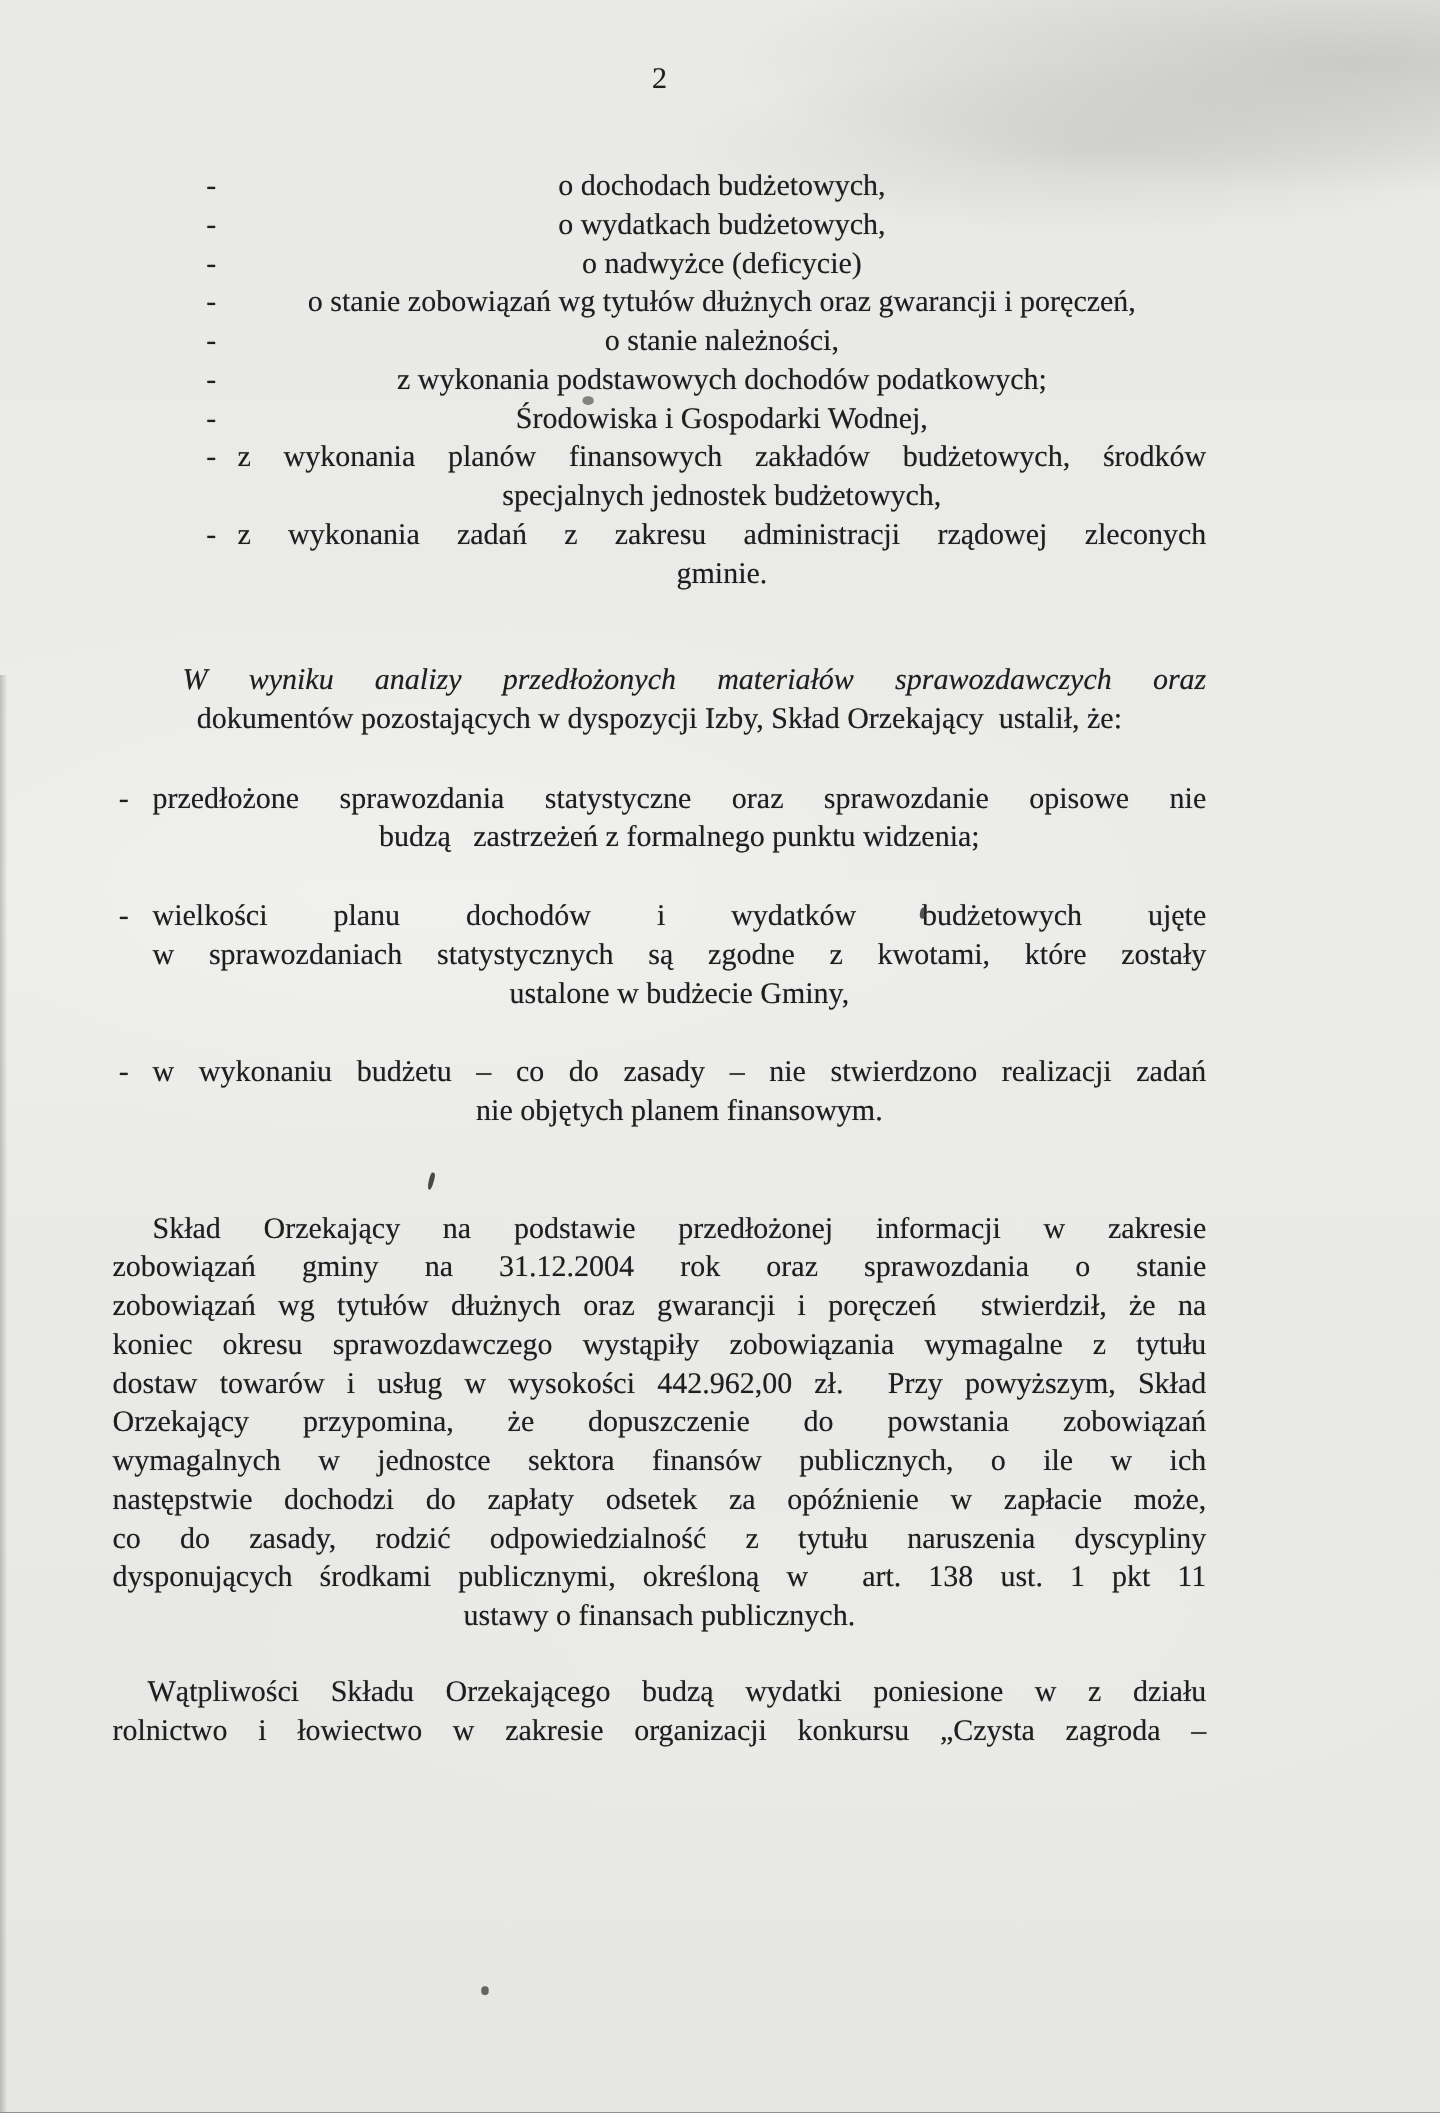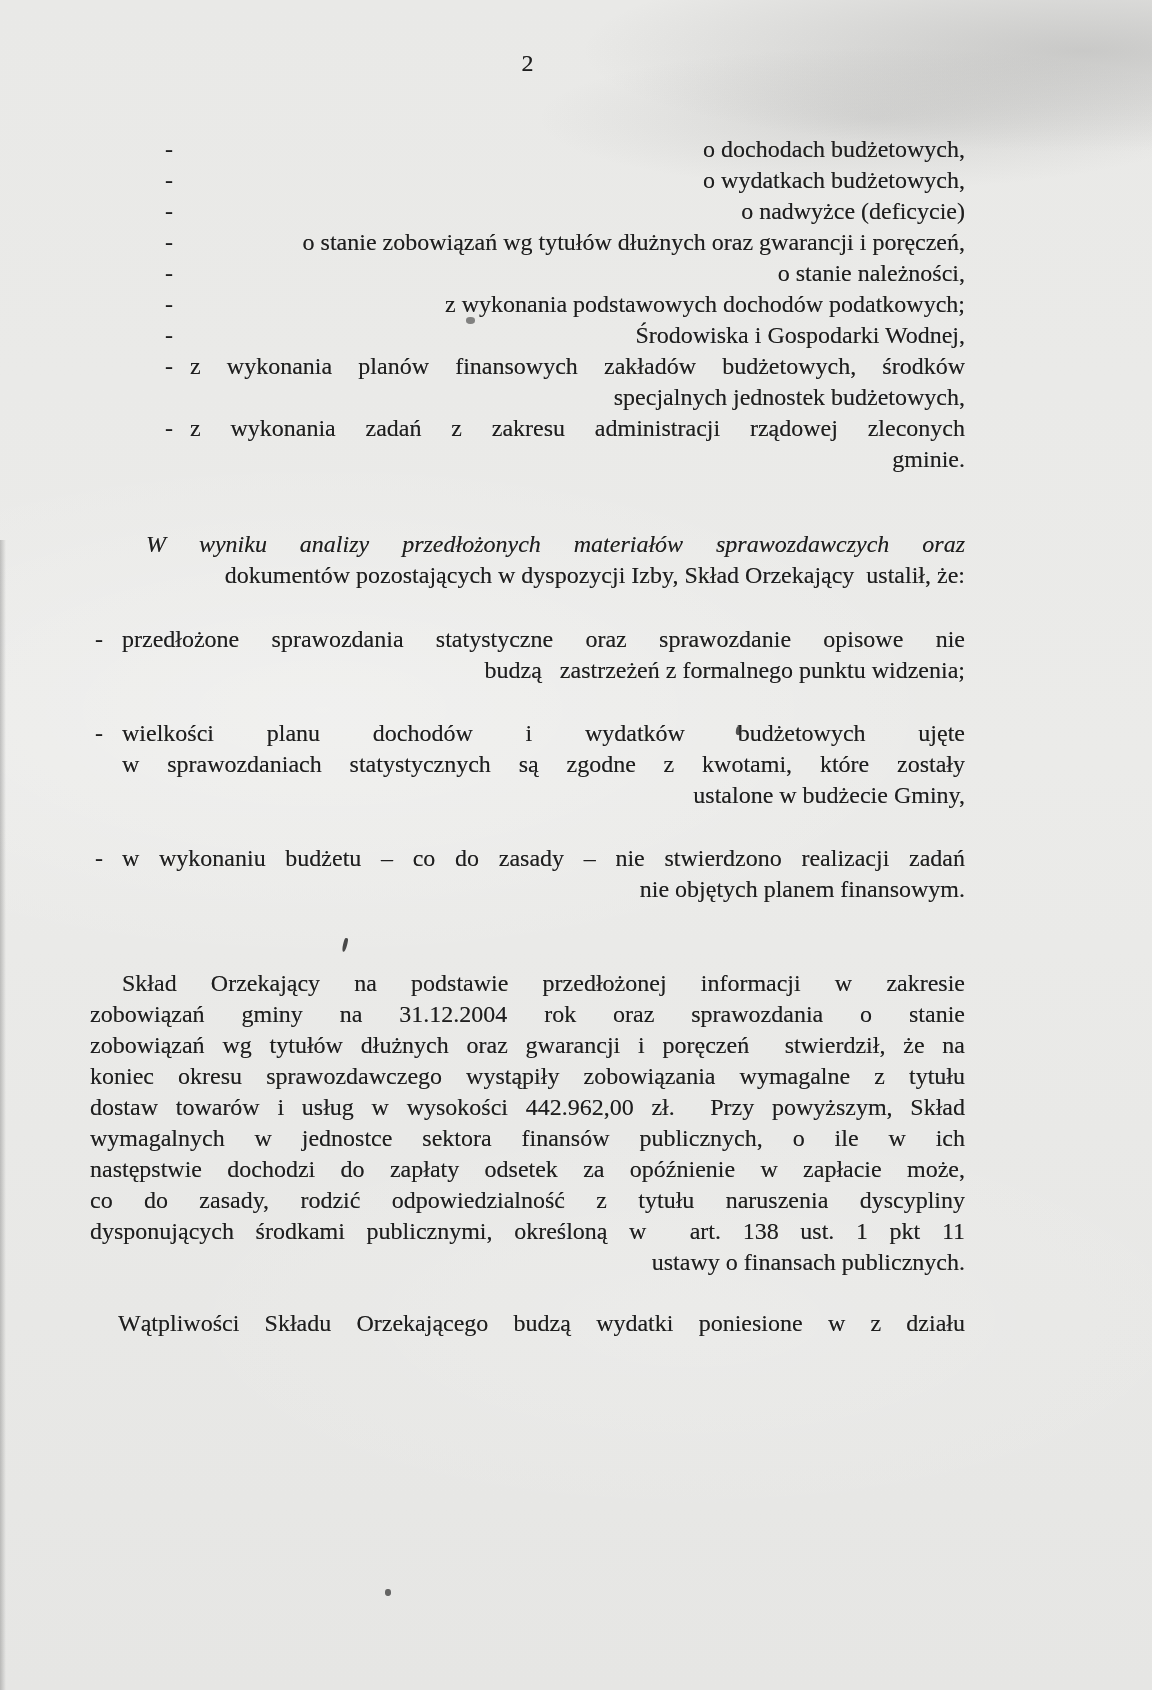--- a/index.html
+++ b/index.html
@@ -15,21 +15,21 @@
       linear-gradient(180deg, #e9e9e7 0%, #ebebe9 45%, #e6e6e4 100%);
     font-family:"Liberation Serif", serif;
     color:#1e1e1e;
     overflow:hidden;
     text-shadow:0 0 .6px rgba(45,45,45,.55);
   }
   .content { position:absolute; left:90px; top:0; width:875px; }
   .page-number { padding-top:50px; text-align:center; font-size:24px; line-height:26px; }
   .line { font-size:24px; line-height:31px; white-space:normal; }
   .jl { text-align:justify; text-align-last:justify; }
-  .nl { text-align:right; }
+  .nl { text-align:center; }
   .item { position:relative; }
   .marker { position:absolute; top:0; font-size:24px; line-height:31px; }
   .list1 { margin-top:58px; }
   .list1 .marker { left:75px; }
   .list1 .line { padding-left:100px; }
   .p1 { margin-top:54px; }
   .ind56 { padding-left:56px;font-style:italic; }
   .ind32 { padding-left:32px; }
   .ind28 { padding-left:28px; }
   .list2 { margin-top:33px; }
@@ -123,29 +123,31 @@
         <div class="line nl">nie objętych planem finansowym.</div>
       </div>
     </div>
 
     <div class="p2">
       <div class="line jl ind32">Skład Orzekający na podstawie przedłożonej informacji w zakresie</div>
       <div class="line jl">zobowiązań gminy na 31.12.2004 rok oraz sprawozdania o stanie</div>
       <div class="line jl">zobowiązań wg tytułów dłużnych oraz gwarancji i poręczeń&nbsp; stwierdził, że na</div>
       <div class="line jl">koniec okresu sprawozdawczego wystąpiły zobowiązania wymagalne z tytułu</div>
       <div class="line jl">dostaw towarów i usług w wysokości 442.962,00 zł.&nbsp; Przy powyższym, Skład</div>
+      <div class="line jl">Orzekający przypomina, że dopuszczenie do powstania zobowiązań</div>
       <div class="line jl">wymagalnych w jednostce sektora finansów publicznych, o ile w ich</div>
       <div class="line jl">następstwie dochodzi do zapłaty odsetek za opóźnienie w zapłacie może,</div>
       <div class="line jl">co do zasady, rodzić odpowiedzialność z tytułu naruszenia dyscypliny</div>
       <div class="line jl">dysponujących środkami publicznymi, określoną w&nbsp; art. 138 ust. 1 pkt 11</div>
       <div class="line nl">ustawy o finansach publicznych.</div>
     </div>
 
     <div class="p3">
       <div class="line jl ind28">Wątpliwości Składu Orzekającego budzą wydatki poniesione w z działu</div>
+      <div class="line jl">rolnictwo i łowiectwo w zakresie organizacji konkursu „Czysta zagroda –</div>
     </div>
 
   </div>
 
   <div class="edge-shadow-left"></div>
   <div class="speck smudge-finansowego"></div>
   <div class="speck speck-quote"></div>
   <div class="speck speck-comma"></div>
   <div class="speck speck-dot"></div>
 </div>

